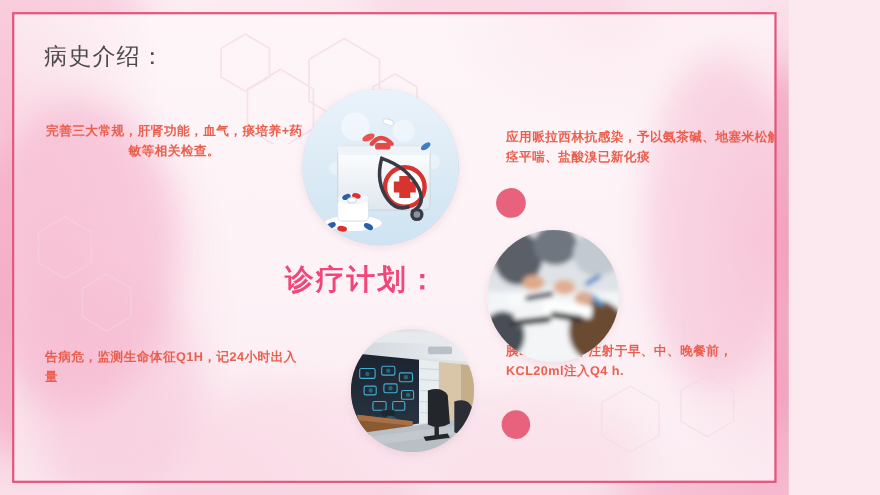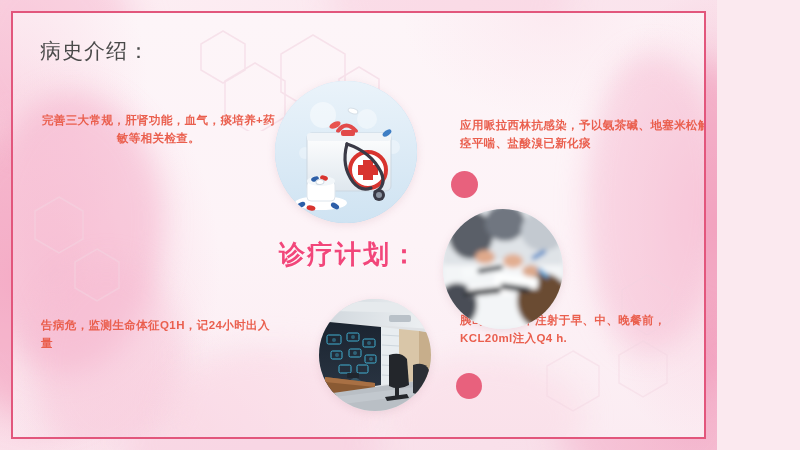--- a/index.html
+++ b/index.html
@@ -58,21 +58,20 @@
   }
   .n-tl{left:28px;top:99px;width:235px;text-align:center;}
   .n-tr{left:447px;top:104px;width:250px;text-align:left;}
   .n-bl{left:28px;top:304px;width:235px;text-align:left;}
   .n-br{left:447px;top:299px;width:250px;text-align:left;}
 
   #center-title{
     position:absolute;left:246px;top:224px;
     font-size:26px;font-weight:bold;color:#f2467a;letter-spacing:2px;
     text-shadow:0 1px 0 rgba(255,255,255,.6);
-    margin-left:20px;
   }
 
   .circle{position:absolute;border-radius:50%;overflow:hidden;
     box-shadow:0 2px 8px rgba(180,120,140,.18);}
   #photo-top{left:262px;top:68px;width:142px;height:142px;
     background:radial-gradient(circle at 40% 28%,#dceaf6 0%,#bcd9ee 45%,#9ec9e6 100%);}
   #photo-right{left:430px;top:196px;width:120px;height:120px;}
   #photo-bottom{left:306px;top:286px;width:112px;height:112px;}
 
   .dot{position:absolute;border-radius:50%;background:#e8617d;}

